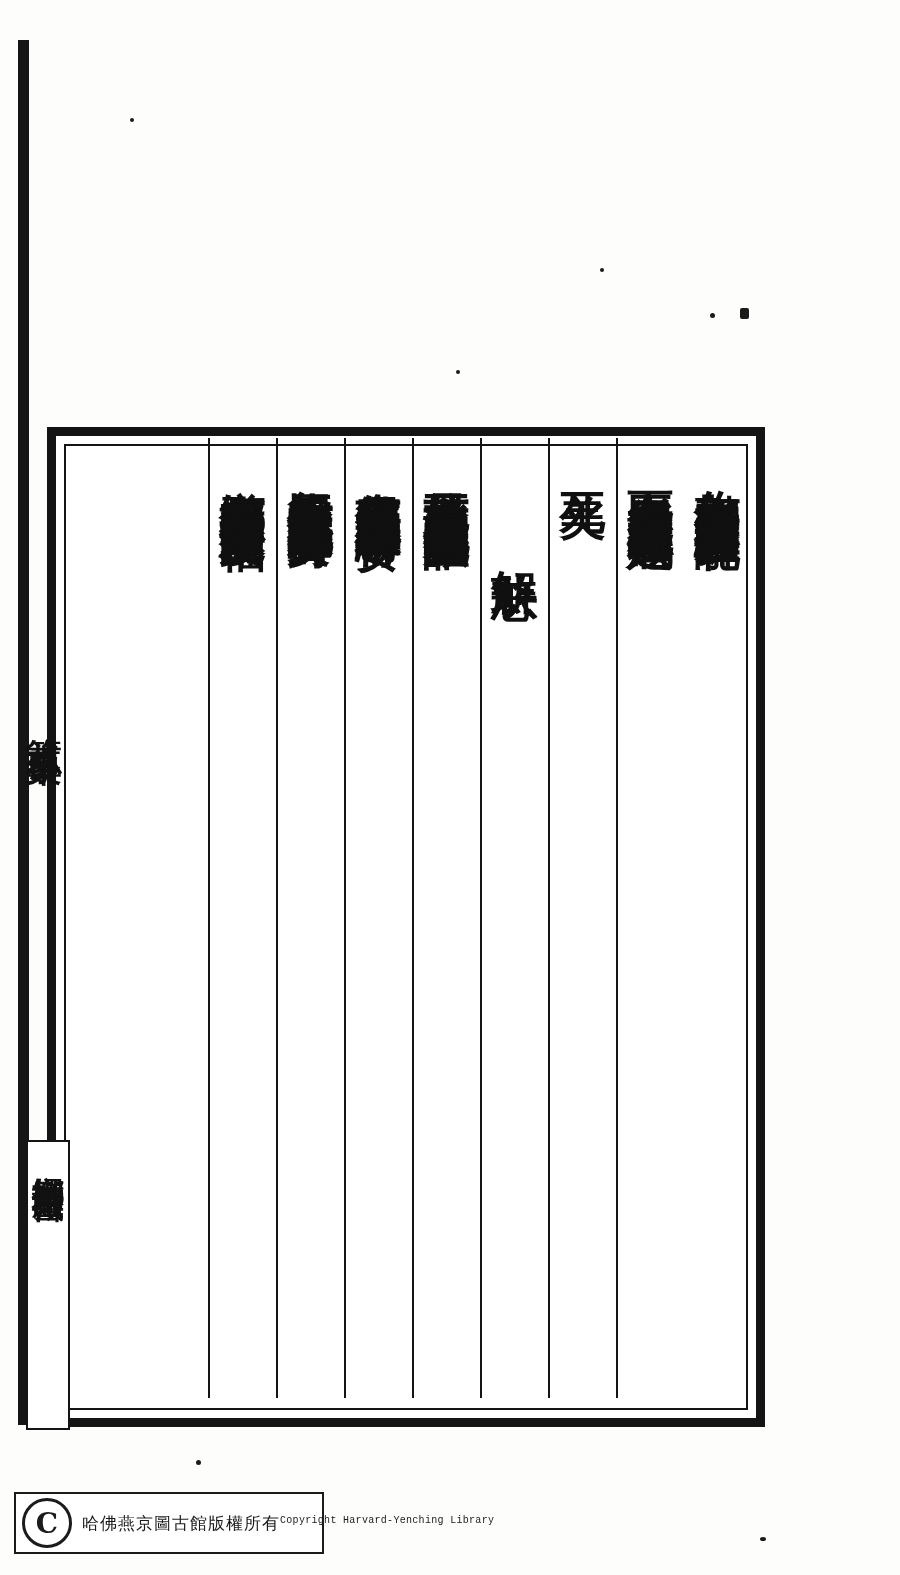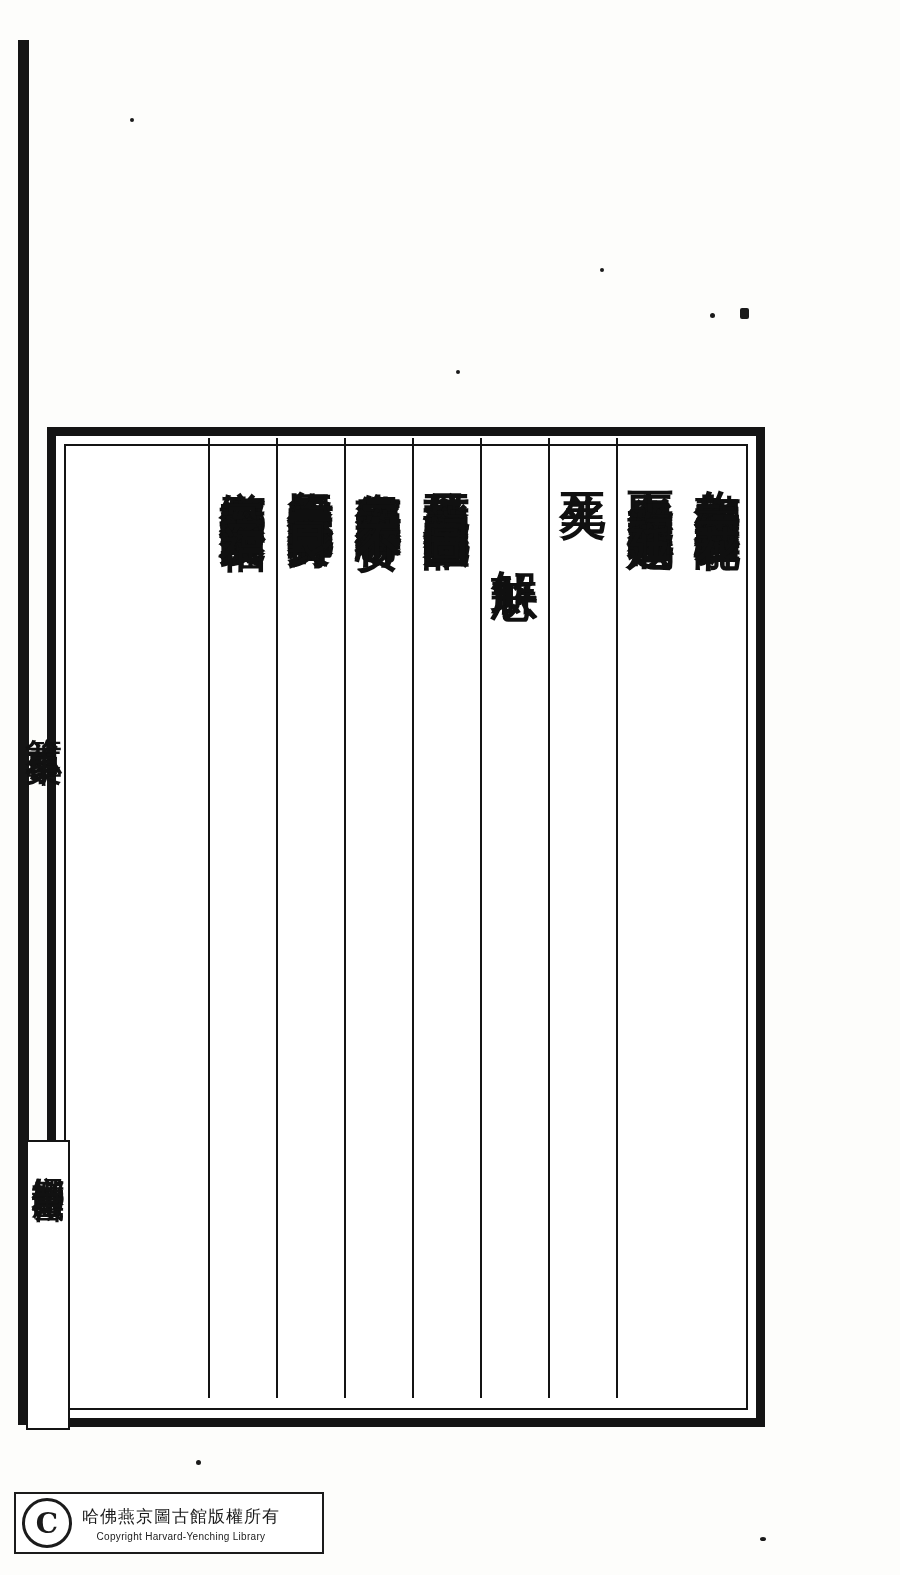--- a/index.html
+++ b/index.html
@@ -157,33 +157,32 @@
     justify-content: center;
     font-family: "DejaVu Serif", serif;
     font-size: 28px;
     font-weight: 700;
     color: #1b1b1b;
     flex: 0 0 auto;
   }
   .stamp .lines {
     margin-left: 10px;
     display: flex;
-    flex-direction: column;
     justify-content: center;
     text-align: center;
   }
   .stamp .cn {
     font-family: "DejaVu Serif", serif;
     font-size: 17px;
     letter-spacing: 1px;
     color: #1b1b1b;
     white-space: nowrap;
   }
   .stamp .en {
-    font-family: Liberation Sans, sans-serif;
+    font-family: Liberation Mono, monospace;
     font-size: 10px;
     letter-spacing: 0.3px;
     color: #1b1b1b;
     white-space: nowrap;
     margin-top: 3px;
   }
 </style>
 </head>
 <body>
 

